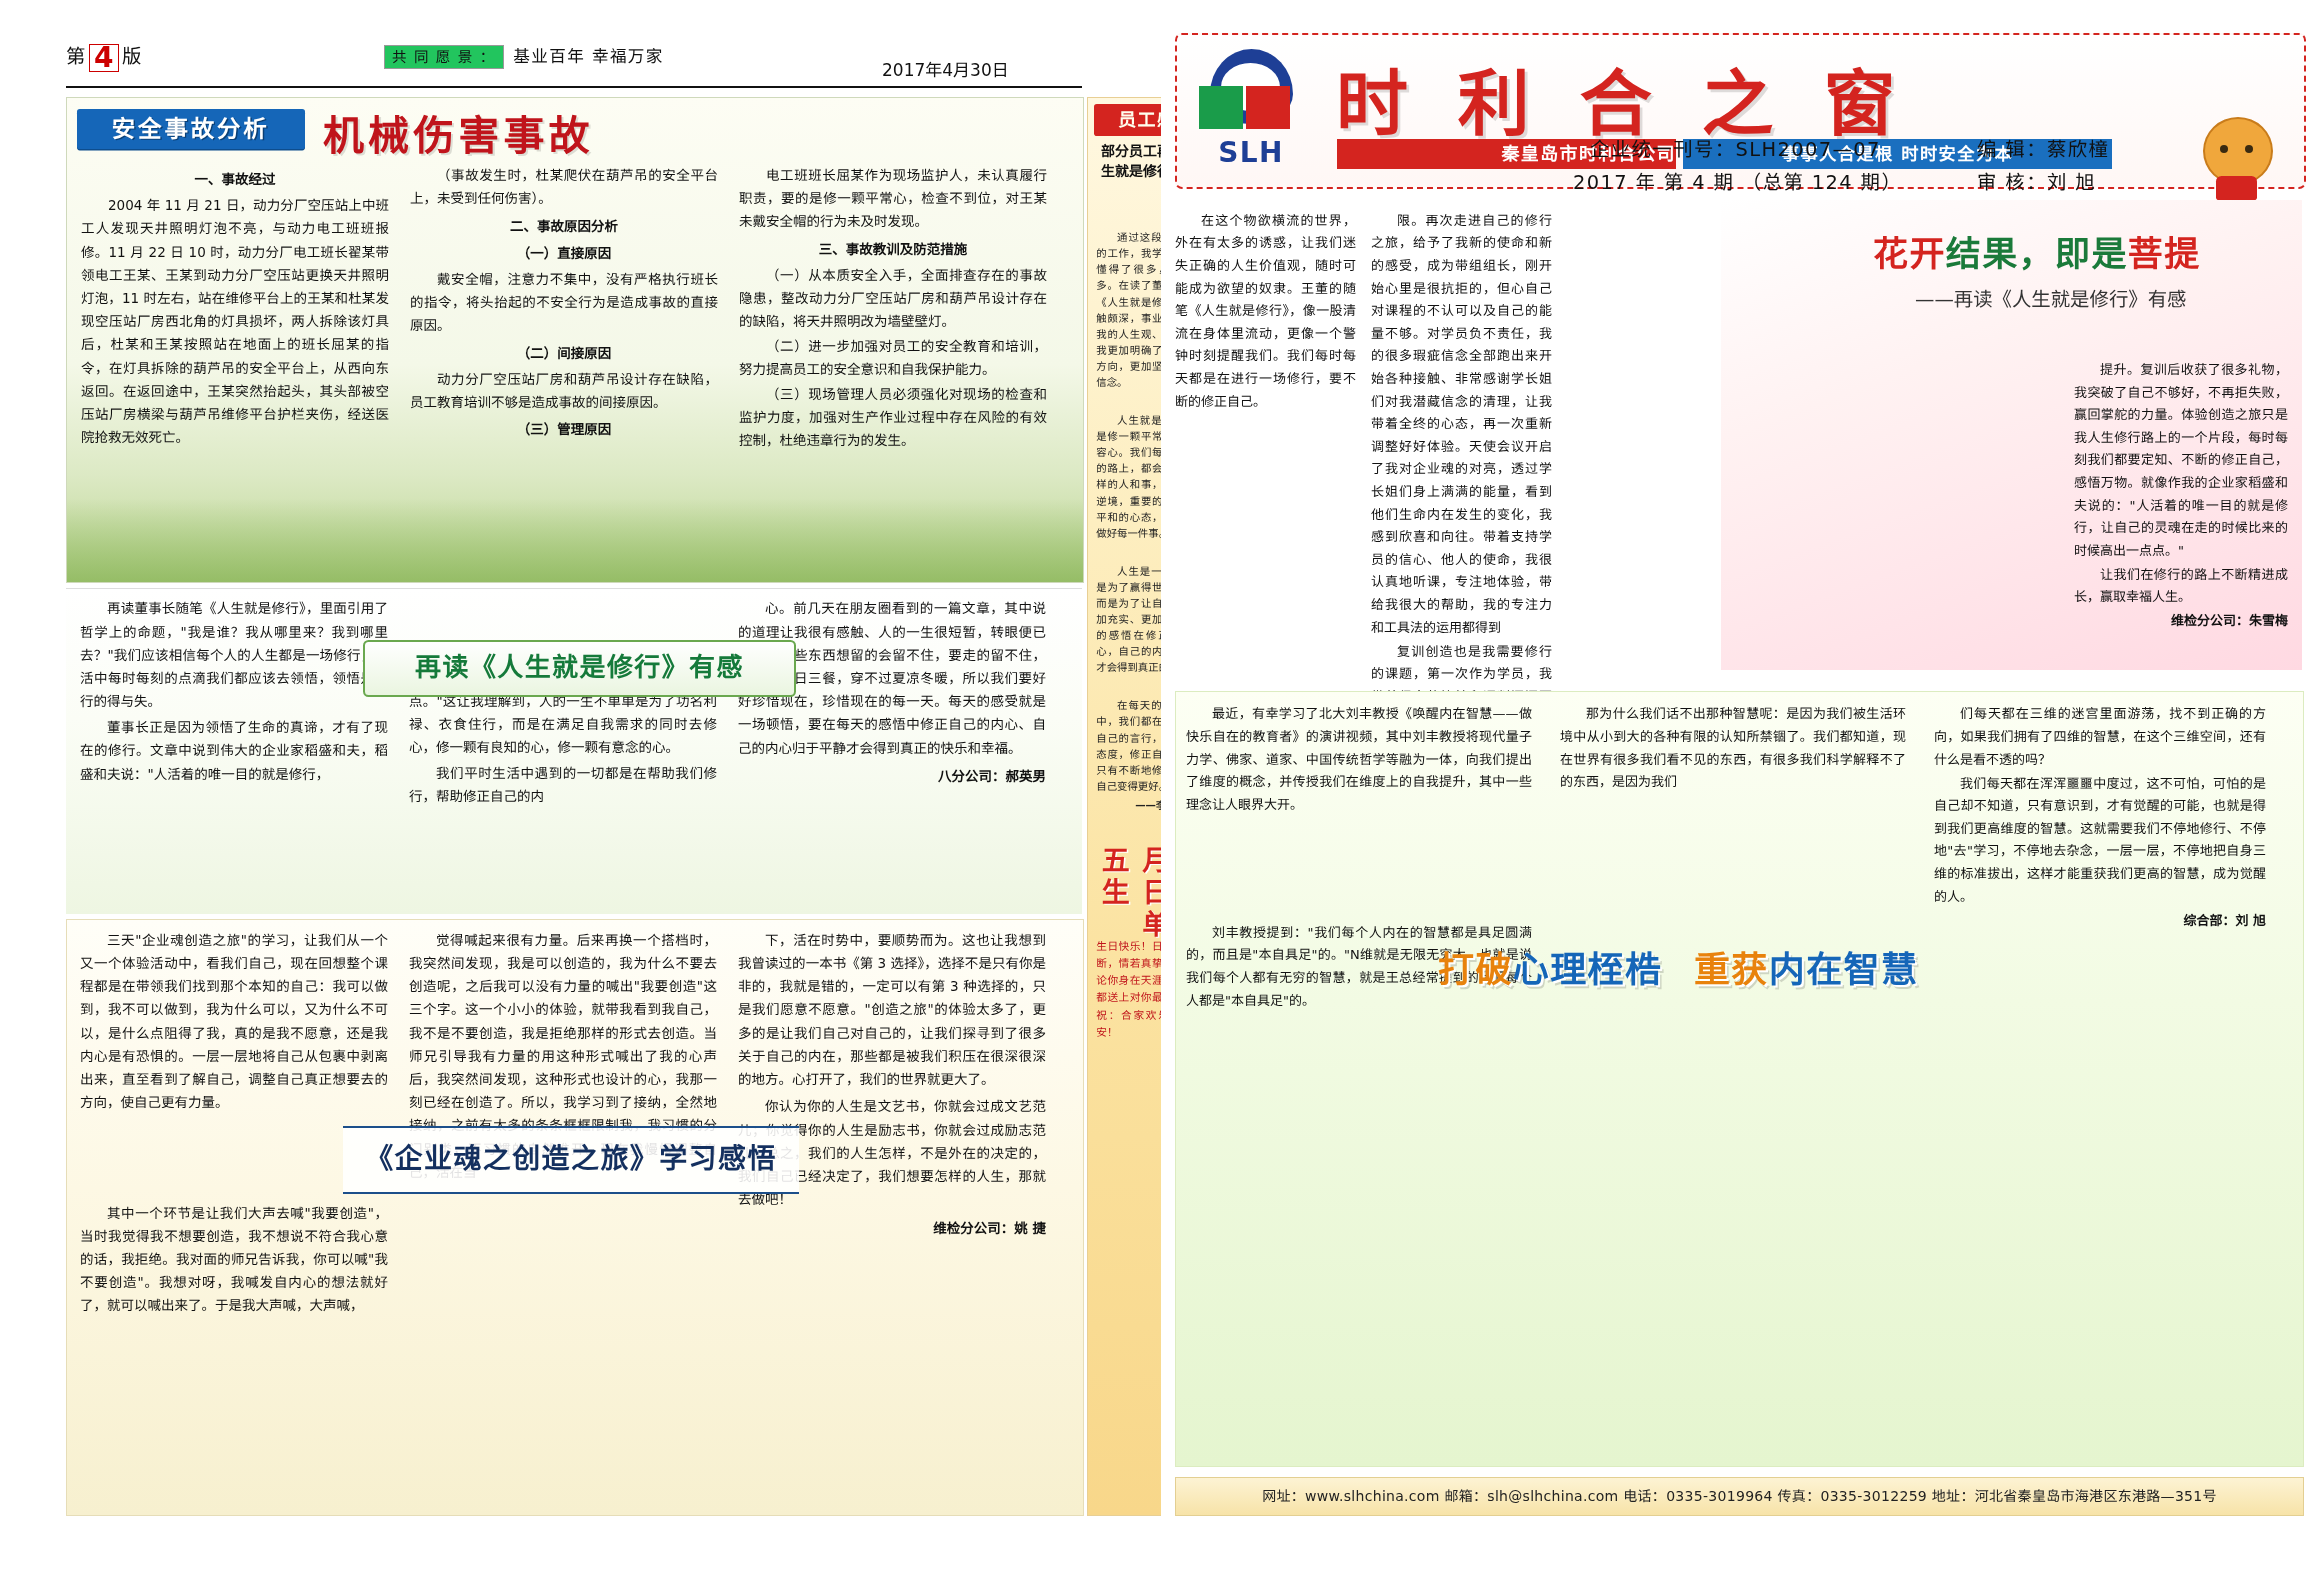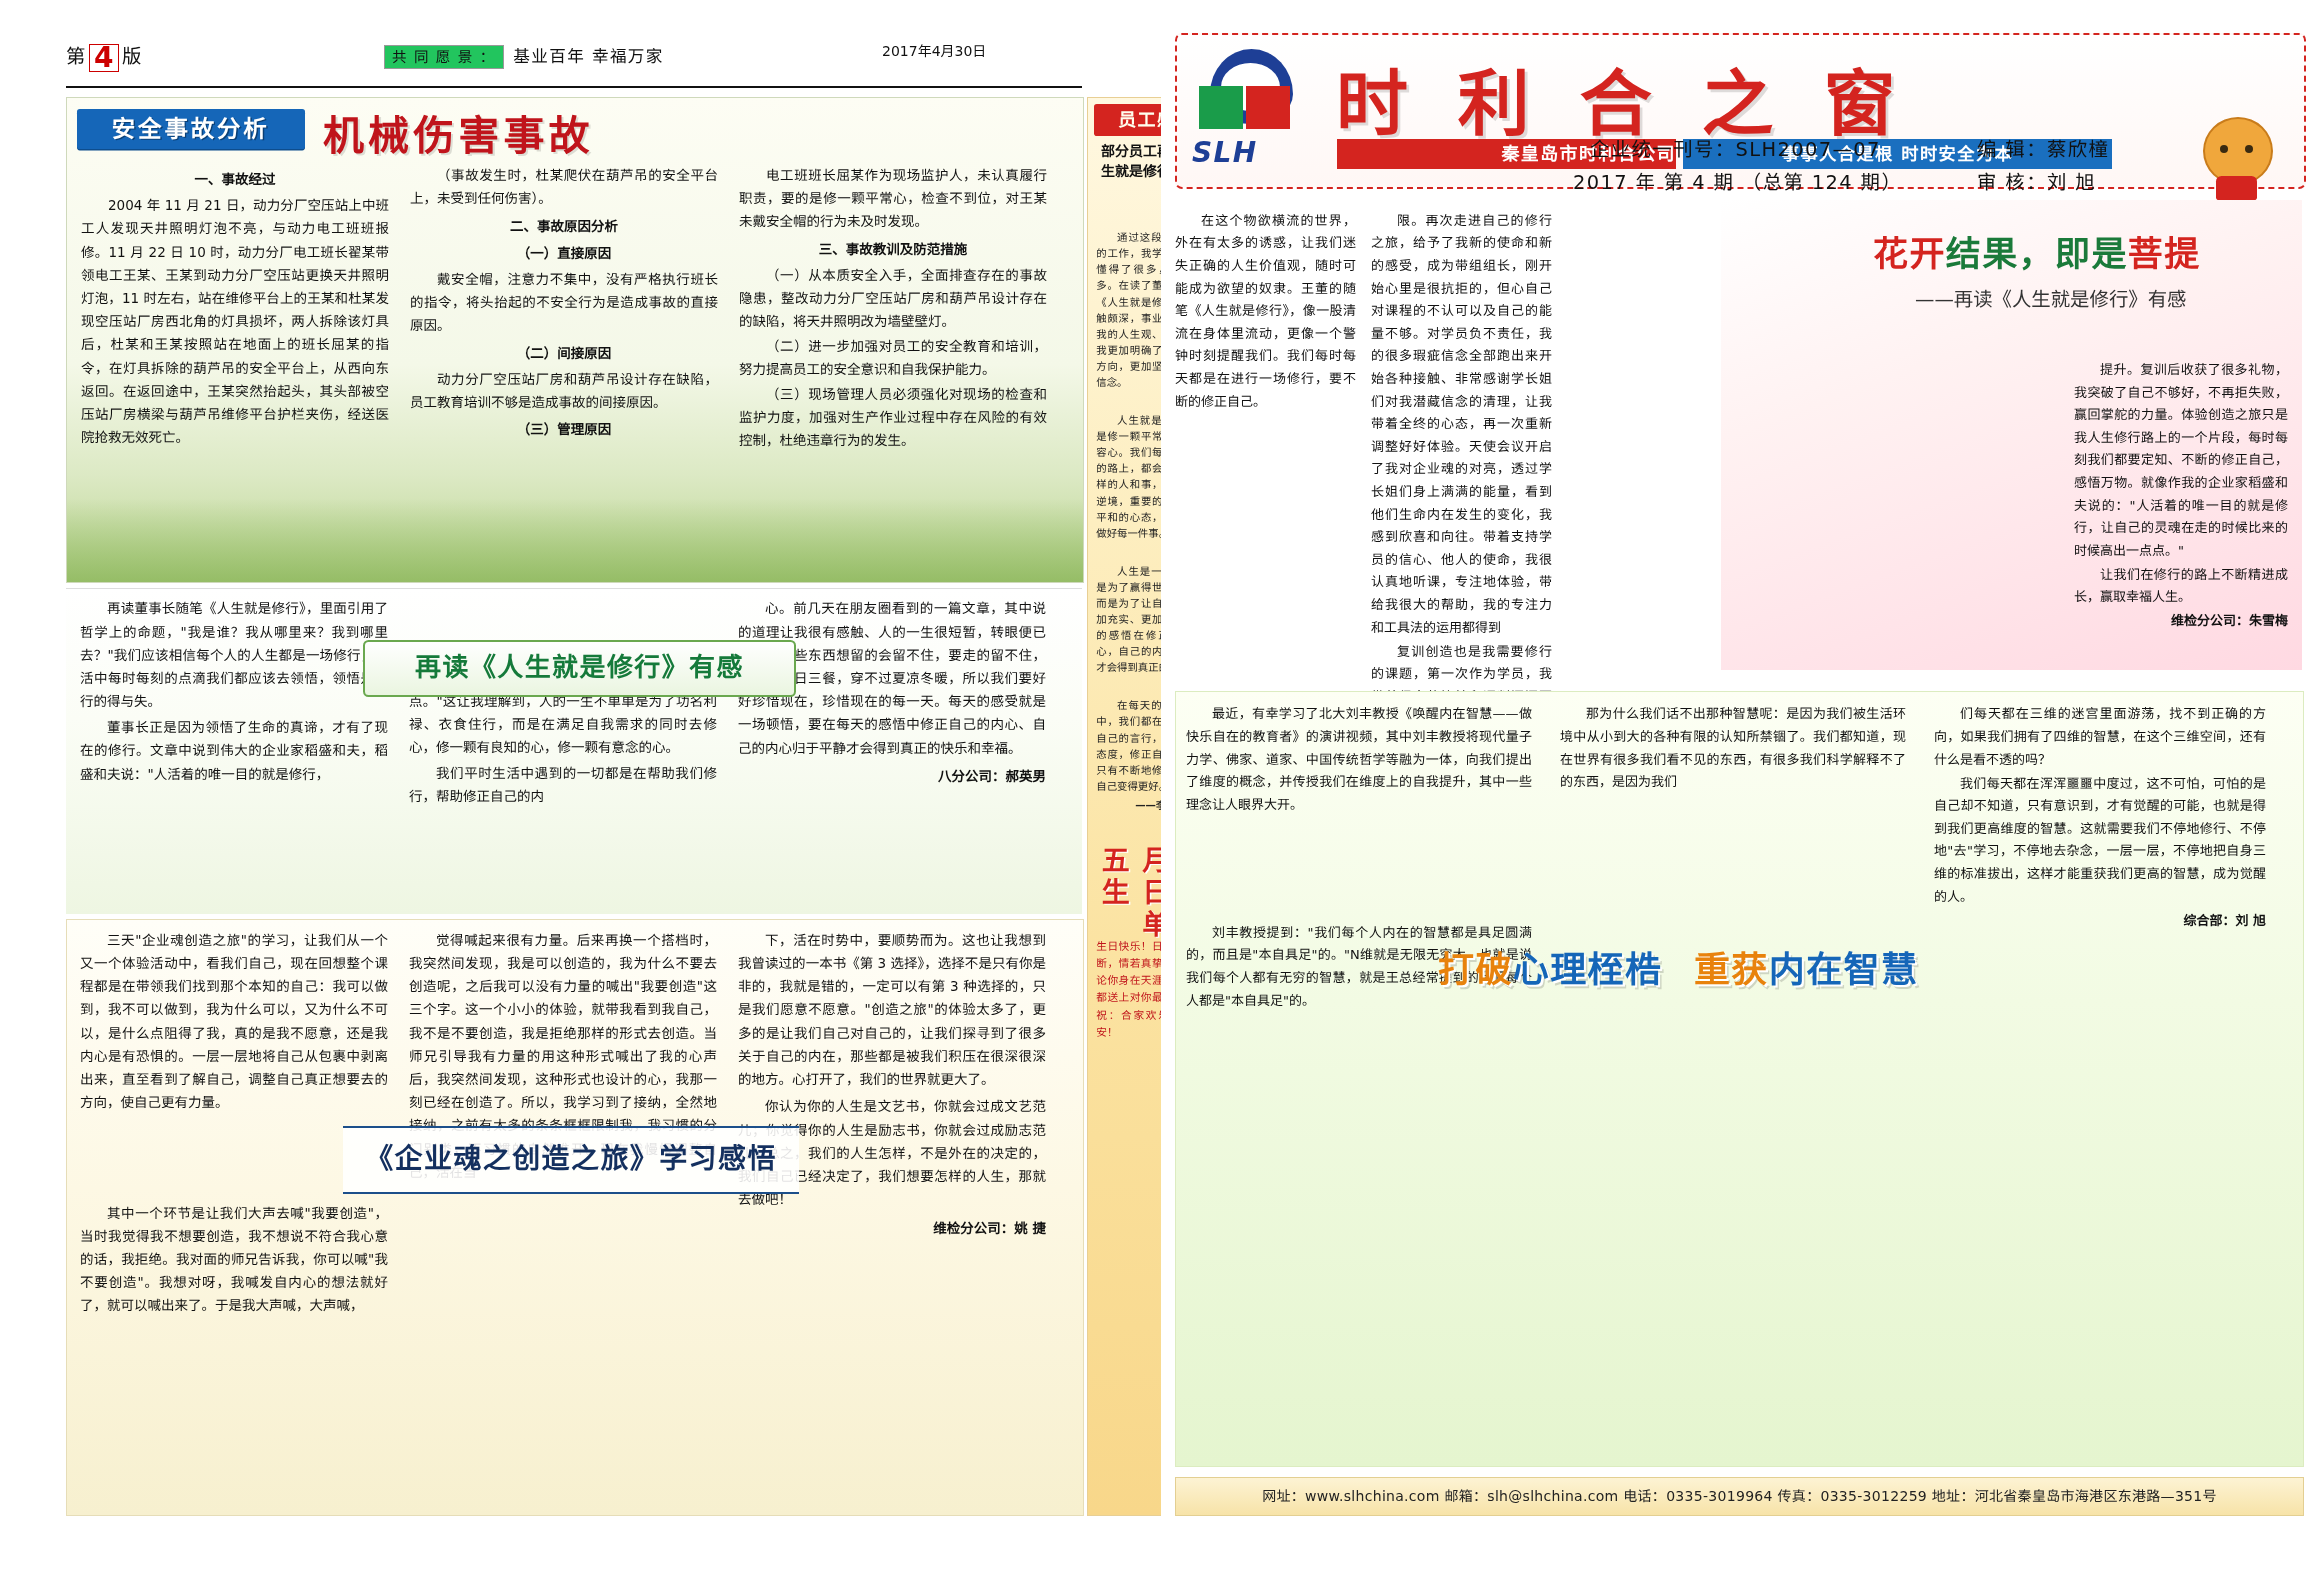--- a/index.html
+++ b/index.html
@@ -10,21 +10,21 @@
   
   .left-page{position:absolute;left:0;top:0;width:1154px;height:1584px;background:#fff;}
   .right-page{position:absolute;left:1161px;top:0;width:1157px;height:1584px;background:#fff;}
 
   
   .lp-head{position:absolute;left:66px;top:40px;width:1016px;height:39px;}
   .lp-banhao{position:absolute;left:0;top:0;font-size:19.4px;color:#111;letter-spacing:0.7px;}
   .lp-banhao .num{display:inline-block;font-size:28px;color:#c00;font-weight:bold;border:1.4px solid #c00;line-height:26px;padding:0 4.1px;margin:0 2.8px;vertical-align:-4.1px;}
   .lp-slogan{position:absolute;left:318px;top:2.8px;font-size:16.6px;color:#111;letter-spacing:1.4px;}
   .lp-slogan .lab{background:#22c55e;padding:2.8px 7px;border:0.7px solid #999;margin-right:9.7px;font-size:14.5px;}
-  .lp-date{position:absolute;left:816px;top:0;font-size:14px;color:#111;}
+  .lp-date{position:absolute;left:816px;top:16px;font-size:17px;color:#111;}
   .lp-rule{position:absolute;left:66px;top:86px;width:1016px;height:2.1px;background:#111;}
 
   
   .topblock{position:absolute;left:66px;top:97px;width:1016px;height:484px;
     background:linear-gradient(180deg,#fdfdf4 0%,#f4f8e8 55%,#dce9c4 78%,#b9d48e 100%);
     border:0.7px solid #cfd9bb;}
   .topblock:after{content:"";position:absolute;left:0;bottom:0;width:100%;height:83px;
     background:linear-gradient(180deg,rgba(150,190,100,0) 0%,rgba(120,170,70,.55) 100%);}
   .tb-tag{position:absolute;left:9.7px;top:11px;width:228px;height:40px;background:#1566b8;
     border-radius:2.8px;box-shadow:0 1.4px 0 #0d4d8e;}
@@ -78,21 +78,21 @@
   .bd-text{position:absolute;left:8.3px;top:840px;width:122px;font-size:10.7px;line-height:1.6;color:#c0141b;text-align:justify;}
 
   
   .nameplate{position:absolute;left:14px;top:33px;width:1127px;height:152px;border:2.1px dashed #d4241f;border-radius:7px;
     background:linear-gradient(180deg,#ffffff 0%,#fff7f5 100%);}
   .logo{position:absolute;left:15px;top:11px;width:124px;height:124px;}
   .logo-s{position:absolute;left:18px;top:2.8px;width:83px;height:75px;background:#1e3f96;border-radius:50% 50% 50% 50%/60% 60% 40% 40%;}
   .logo-s:after{content:"";position:absolute;left:11px;top:14px;width:59px;height:48px;background:#fff;border-radius:50%;}
   .logo-g{position:absolute;left:7px;top:40px;width:44px;height:43px;background:#1a9c4a;}
   .logo-r{position:absolute;left:54px;top:40px;width:44px;height:43px;background:#d4241f;}
-  .logo-txt{position:absolute;left:0;top:90px;width:118px;font-size:28px;font-weight:bold;color:#1e3f96;letter-spacing:1.4px;font-style:italic;}
+  .logo-txt{position:absolute;left:0;top:90px;width:118px;text-align:center;font-size:28px;font-weight:bold;color:#1e3f96;letter-spacing:1.4px;}
   .np-title{position:absolute;left:159px;top:9.7px;font-size:72px;font-weight:bold;color:#d4241f;letter-spacing:12.4px;
     text-shadow:2.8px 2.8px 0 rgba(0,0,0,.13);}
   .np-bar{position:absolute;left:160px;top:104px;width:788px;height:30px;}
   .np-bar .l{position:absolute;left:0;top:0;width:339px;height:30px;background:#d4241f;}
   .np-bar .l span{display:block;color:#fff;font-size:18px;font-weight:bold;text-align:right;line-height:30px;letter-spacing:1.4px;}
   .np-bar .r{position:absolute;left:346px;top:0;width:429px;height:30px;background:#1a6fbf;}
   .np-bar .r span{display:block;color:#fff;font-size:17.3px;font-weight:bold;text-align:center;line-height:30px;letter-spacing:1.4px;}
   .mascot{position:absolute;right:14px;top:75px;width:104px;height:90px;}
   .m-head{position:absolute;left:16.6px;top:7px;width:66px;height:64px;background:#f0a73c;border-radius:50%;border:2.8px solid #c97c1b;}
   .m-mane{position:absolute;left:1.4px;top:0px;width:97px;height:82px;background:#e08a20;border-radius:50%;z-index:-1;}

